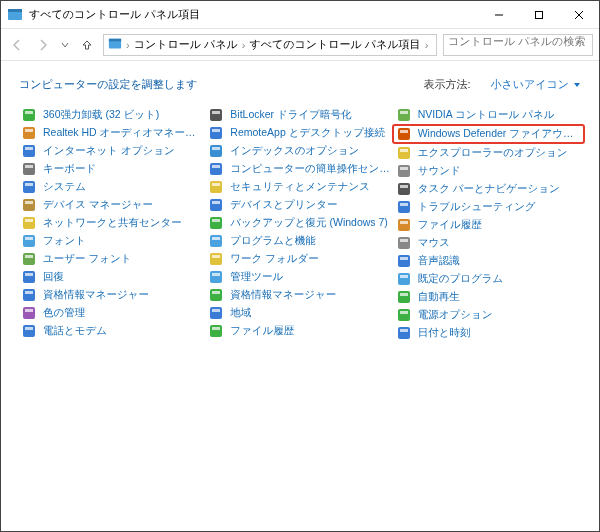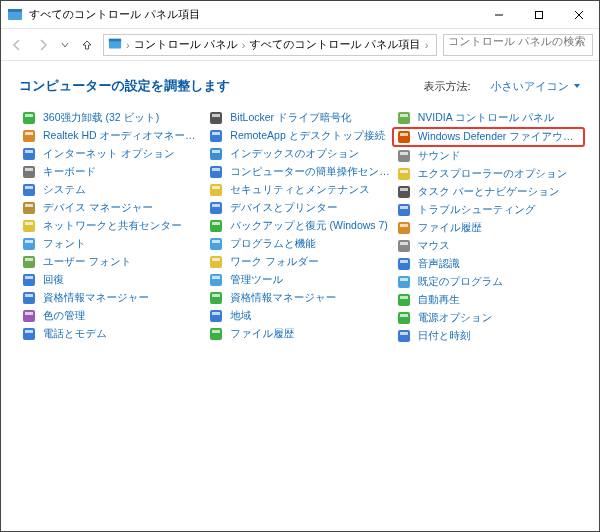--- a/index.html
+++ b/index.html
@@ -74,21 +74,21 @@
   .searchbox .sicon { width:14px; height:14px; color:#888; }
   
   .content {
     padding: 10px 18px;
   }
   .headRow {
     display: flex; align-items: center; margin-bottom: 14px;
     margin-top: 6px;
   }
   .headRow .heading {
-    flex: 1; color: #0a5ba5; font-size: 13px; font-weight: bold;
+    flex: 1; color: #0a5ba5; font-size: 11px;
   }
   .viewby { color:#333; font-size:11px; margin-right:20px; }
   .viewbyVal {
     color: #1a73c7; cursor: pointer; display:inline-flex; align-items:center;
   }
   .viewbyVal .caret { margin-left:4px; }
   
   .grid {
     display: flex;
     gap: 0;
@@ -475,34 +475,34 @@
             <svg width="14" height="14" viewBox="0 0 14 14">
               <rect x="1" y="1" width="12" height="12" rx="2" fill="#d35400"></rect>
               <rect x="3" y="3" width="8" height="3" fill="rgba(255,255,255,0.7)"></rect>
             </svg>
           </span>
           <span class="lbl">Windows Defender ファイアウォール</span>
         </div>
         <div class="item">
           <span class="ico">
             <svg width="14" height="14" viewBox="0 0 14 14">
+              <rect x="1" y="1" width="12" height="12" rx="2" fill="#e0c23a"></rect>
+              <rect x="3" y="3" width="8" height="3" fill="rgba(255,255,255,0.7)"></rect>
+            </svg>
+          </span>
+          <span class="lbl">エクスプローラーのオプション</span>
+        </div>
+        <div class="item">
+          <span class="ico">
+            <svg width="14" height="14" viewBox="0 0 14 14">
               <rect x="1" y="1" width="12" height="12" rx="2" fill="#888"></rect>
               <rect x="3" y="3" width="8" height="3" fill="rgba(255,255,255,0.7)"></rect>
             </svg>
           </span>
           <span class="lbl">サウンド</span>
-        </div>
-        <div class="item">
-          <span class="ico">
-            <svg width="14" height="14" viewBox="0 0 14 14">
-              <rect x="1" y="1" width="12" height="12" rx="2" fill="#e0c23a"></rect>
-              <rect x="3" y="3" width="8" height="3" fill="rgba(255,255,255,0.7)"></rect>
-            </svg>
-          </span>
-          <span class="lbl">エクスプローラーのオプション</span>
         </div>
         <div class="item">
           <span class="ico">
             <svg width="14" height="14" viewBox="0 0 14 14">
               <rect x="1" y="1" width="12" height="12" rx="2" fill="#555"></rect>
               <rect x="3" y="3" width="8" height="3" fill="rgba(255,255,255,0.7)"></rect>
             </svg>
           </span>
           <span class="lbl">タスク バーとナビゲーション</span>
         </div>

